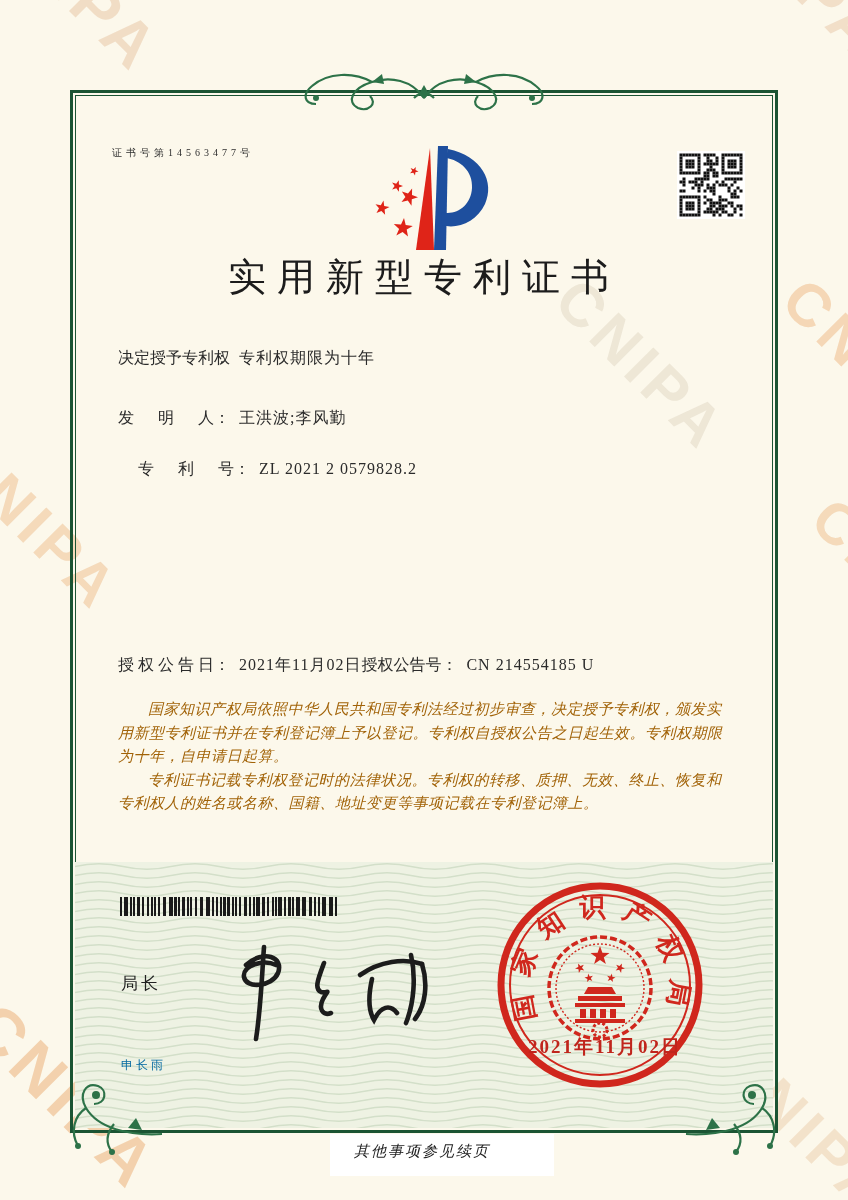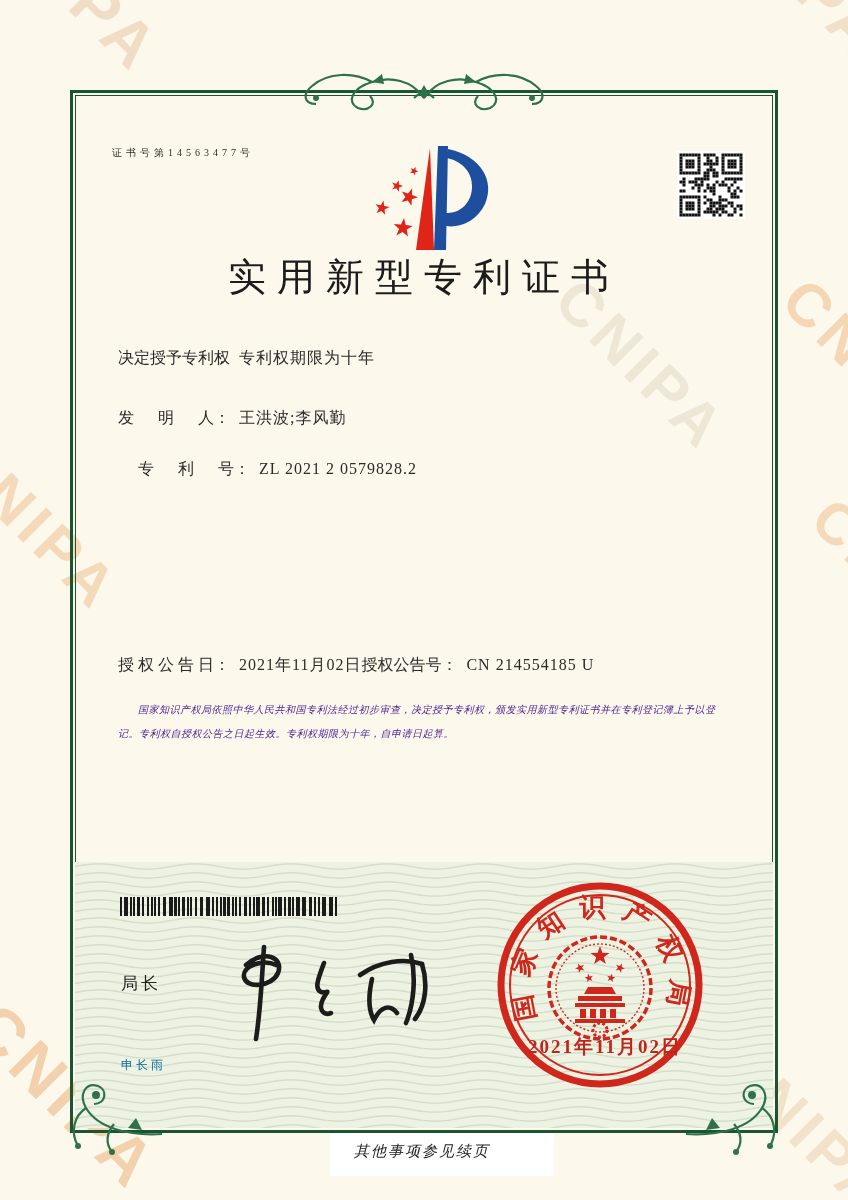--- a/index.html
+++ b/index.html
@@ -38,21 +38,21 @@
   }
   
   .frow{ position:absolute; left:118px; font-size:16px; white-space:nowrap; }
   .flabel{ display:inline-block; width:96px; text-align:justify; text-align-last:justify; }
   .fcolon{ display:inline-block; }
   .fvalue{ margin-left:9px; letter-spacing:1px; }
   .fcol2{ }
   
   .body-text{
     position:absolute; left:118px; top:698px; width:618px;
-    font-size:10px; line-height:23.5px; letter-spacing:0.5px; color:#4c1d95;
+    font-size:15px; line-height:23.5px; letter-spacing:0.5px; color:#a16207;
     font-style:italic;
   }
   .body-text p{ margin:0; text-indent:2em; }
   
   .barcode{ position:absolute; left:120px; top:897px; width:224px; height:19px; display:flex; }
   .barcode i{ display:block; height:100%; }
   
   .sig-title{ position:absolute; left:121px; top:972px; font-size:17px; letter-spacing:3px;
     font-family:"Liberation Sans","DejaVu Sans",sans-serif; color:#222; }
   .sig-name{ position:absolute; left:121px; top:1057px; font-size:12px; letter-spacing:3px;
@@ -404,20 +404,21 @@
   </div>
   <div class="frow" style="top:459px;margin-left:20px;">
     <span class="flabel">专利号</span><span class="fcolon">：</span><span class="fvalue">ZL 2021 2 0579828.2</span>
   </div>
   <div class="frow" style="top:655px;">
     <span class="flabel">授权公告日</span><span class="fcolon">：</span><span class="fvalue">2021年11月02日</span><span class="fcol2"><span>授权公告号</span><span>：</span></span><span class="fvalue">CN 214554185 U</span>
   </div>
 
   <div class="body-text">
     <p>国家知识产权局依照中华人民共和国专利法经过初步审查，决定授予专利权，颁发实用新型专利证书并在专利登记簿上予以登记。专利权自授权公告之日起生效。专利权期限为十年，自申请日起算。</p>
+    <p>专利证书记载专利权登记时的法律状况。专利权的转移、质押、无效、终止、恢复和专利权人的姓名或名称、国籍、地址变更等事项记载在专利登记簿上。</p>
   </div>
 
   <div class="barcode" id="barcode">
       <i style="width: 2px; background: rgb(26, 26, 26);"></i>
       <i style="width: 2px;"></i>
       <i style="width: 4px; background: rgb(26, 26, 26);"></i>
       <i style="width: 2px;"></i>
       <i style="width: 2px; background: rgb(26, 26, 26);"></i>
       <i style="width: 1px;"></i>
       <i style="width: 2px; background: rgb(26, 26, 26);"></i>

